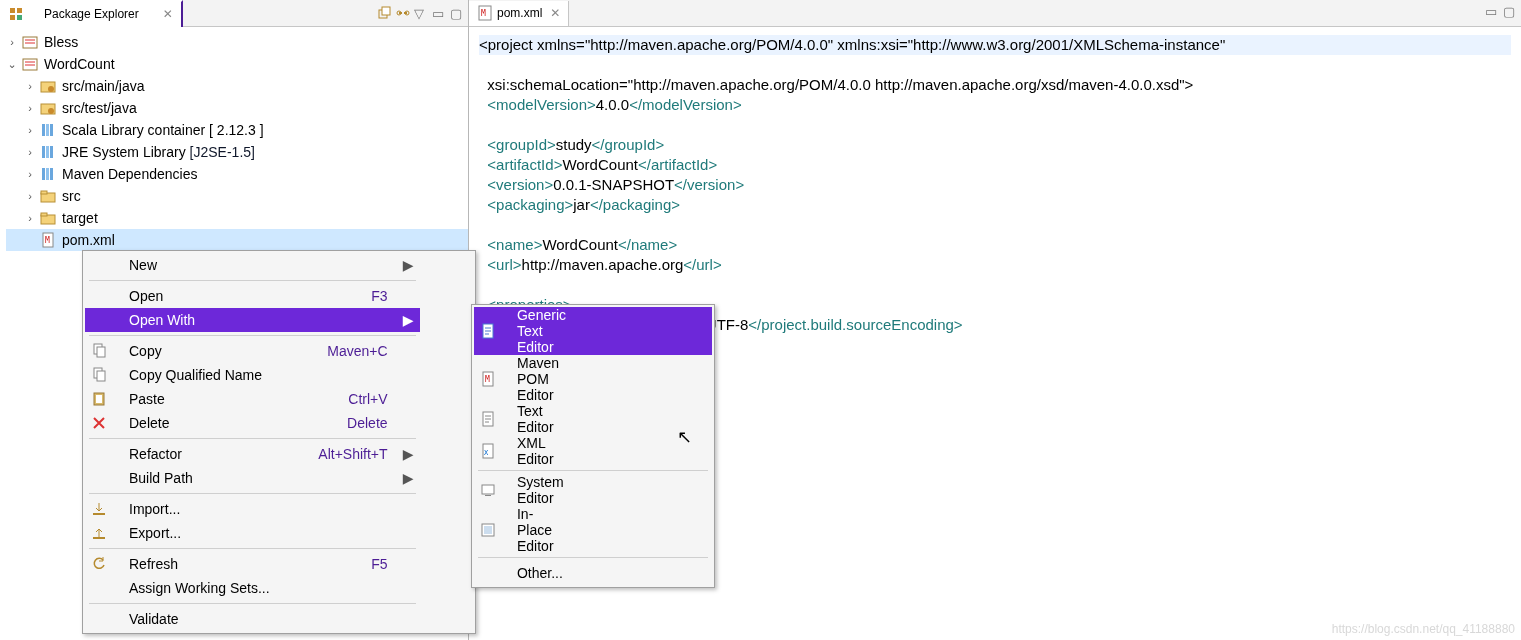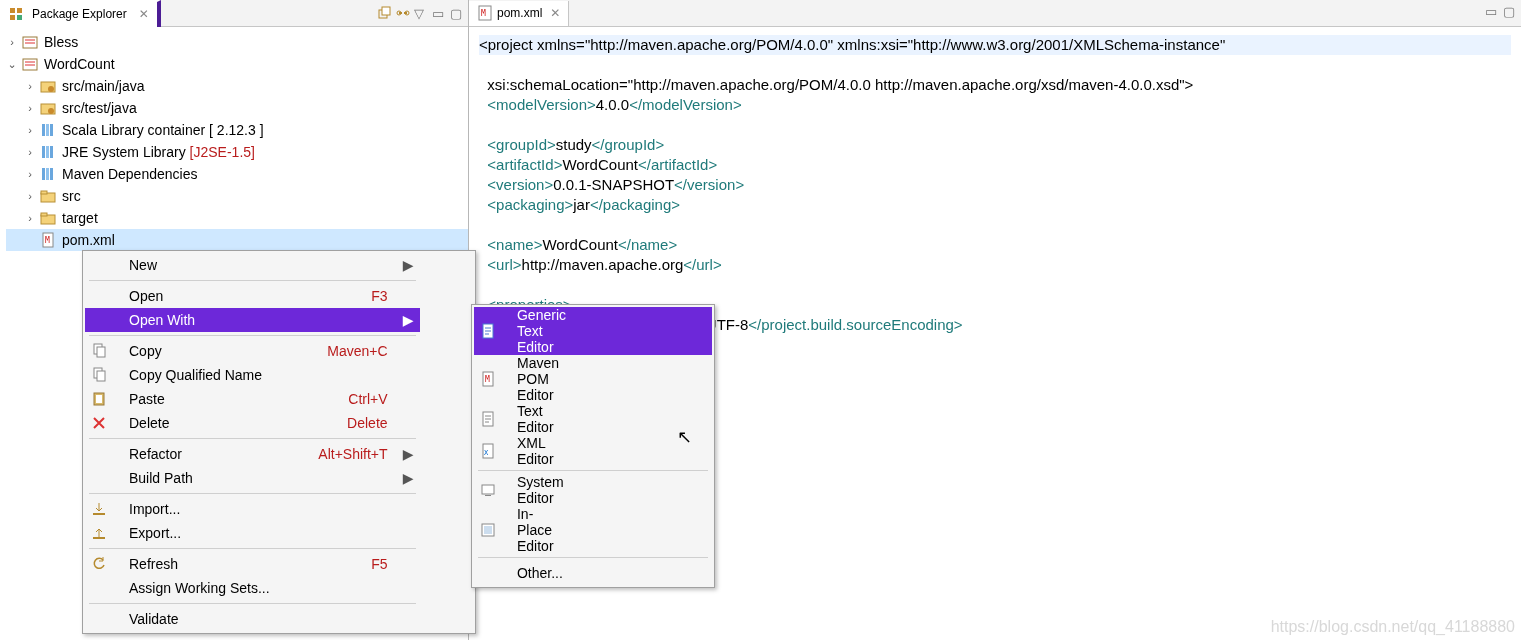--- a/index.html
+++ b/index.html
@@ -1,47 +1,47 @@
 <!DOCTYPE html>
 <html><head>
 <meta charset="utf-8">
 <style>
   html,body{margin:0;padding:0;font-family:"Segoe UI",Tahoma,sans-serif;font-size:13px;color:#000;background:#fff;width:1521px;height:640px;overflow:hidden}
   .app{display:flex;height:640px}
   
   .explorer{width:468px;border-right:1px solid #b7b7b7;display:flex;flex-direction:column;background:#fff;position:relative}
   .explorer-header{display:flex;align-items:center;height:26px;border-bottom:1px solid #c6c6c6;background:#f3f3f3}
-  .explorer-tab{display:flex;align-items:center;gap:8px;height:25px;padding:0 8px;background:#fff;border-right:4px solid #4c1d95;border-top:2px solid #fff;font-size:12px}
+  .explorer-tab{display:flex;align-items:center;gap:20px;height:25px;padding:0 8px;background:#fff;border-right:2px solid #4c1d95;border-top:2px solid #fff;font-size:12px}
   .explorer-toolbar{margin-left:auto;display:flex;gap:4px;padding:0 4px}
   .tb-icon{width:14px;height:14px;display:inline-block}
   .tree{padding:4px 0 0 6px;font-size:14px;line-height:22px}
   .tree-row{display:flex;align-items:center;gap:4px;height:22px;white-space:nowrap}
   .indent1{padding-left:18px}
   .twisty{width:12px;text-align:center;color:#5a5a5a;display:inline-block;font-size:11px}
   .sel{background:#cfe8ff}
   .node-label{padding:0 2px}
-  .ver{color:#b91c1c}
+  .ver{color:#0f172a}
   
   .ic{width:16px;height:16px;display:inline-block;flex:0 0 16px}
   
   .editor{flex:1;display:flex;flex-direction:column}
   .editor-tabs{display:flex;align-items:center;height:26px;border-bottom:1px solid #c6c6c6;background:#f3f3f3}
   .editor-tab{display:flex;align-items:center;gap:4px;height:25px;padding:0 8px;background:#fff;border-right:1px solid #c6c6c6;font-size:12px}
   .editor-body{flex:1;padding:8px 10px;font-family:Liberation Sans, sans-serif;font-size:15px;line-height:20px;white-space:pre;overflow:hidden;position:relative}
   .hl-line{background:#eaf3ff;display:block}
   .tag{color:#1f7a7a}
   .editor-icons{position:absolute;right:4px;top:4px;display:flex;gap:4px}
-  .watermark{position:absolute;right:6px;bottom:4px;color:#d8d8d8;font-size:16px;font-family:sans-serif}
+  .watermark{position:absolute;right:6px;bottom:4px;color:#d8d8d8;font-size:12px;font-family:sans-serif}
   
   .menu{position:absolute;background:#f5f5f5;border:1px solid #a0a0a0;box-shadow:2px 2px 4px rgba(0,0,0,.25);font-size:14px;padding:2px}
   .menu table{border-collapse:collapse}
   .menu td{padding:0 14px;height:24px;vertical-align:middle}
   .menu td.icon{width:20px;padding:0 4px 0 6px}
   .menu td.arrow{width:16px;padding:0 6px 0 0;text-align:right;color:#555}
-  .menu td.shortcut{text-align:right;color:#b91c1c;padding-right:10px;min-width:90px}
+  .menu td.shortcut{text-align:right;color:#4c1d95;padding-right:10px;min-width:90px}
   .menu tr.sep td{height:1px;padding:3px 4px}
   .menu tr.sep td div{height:1px;background:#cfcfcf}
   .menu tr.hi td{background:#6d28d9;color:#fff}
   .menu tr.hi td.shortcut,.menu tr.hi td.arrow{color:#fff}
   #ctx-main{left:82px;top:250px;width:388px}
   #ctx-sub{left:471px;top:304px;width:238px}
   .cursor{position:absolute;left:677px;top:426px;font-size:18px;color:#000}
   
   svg{display:block}
 </style>

